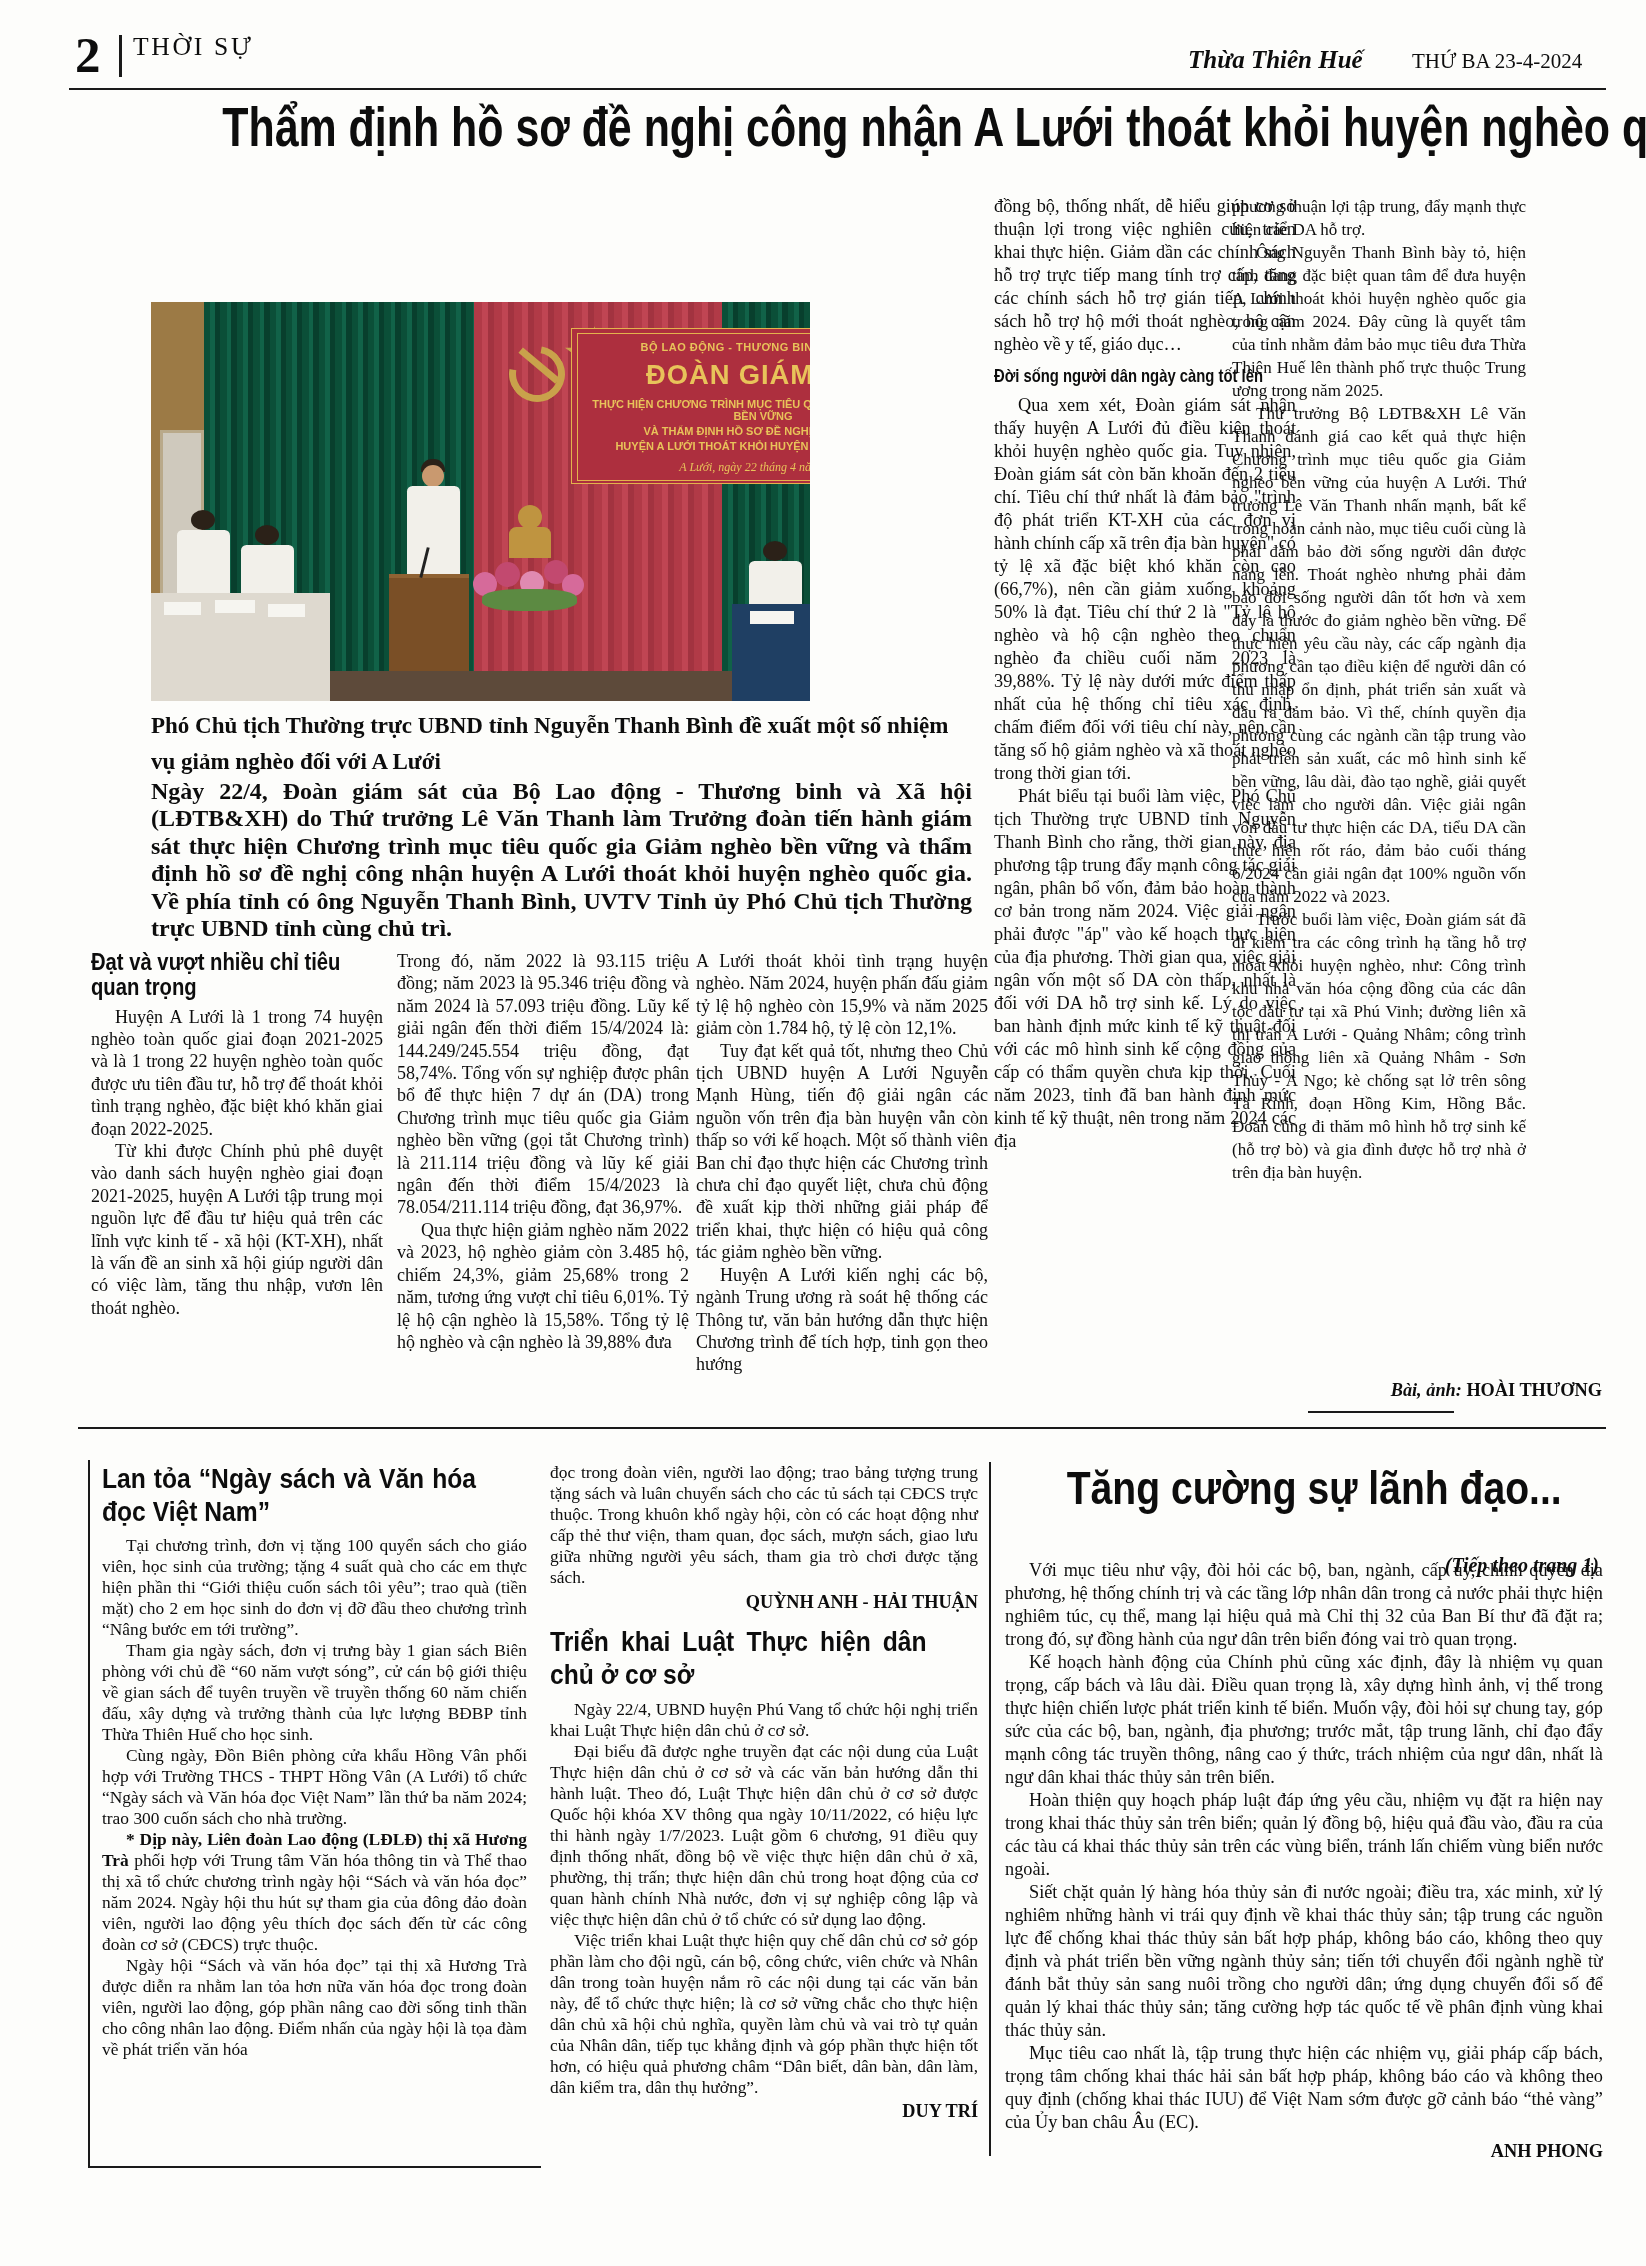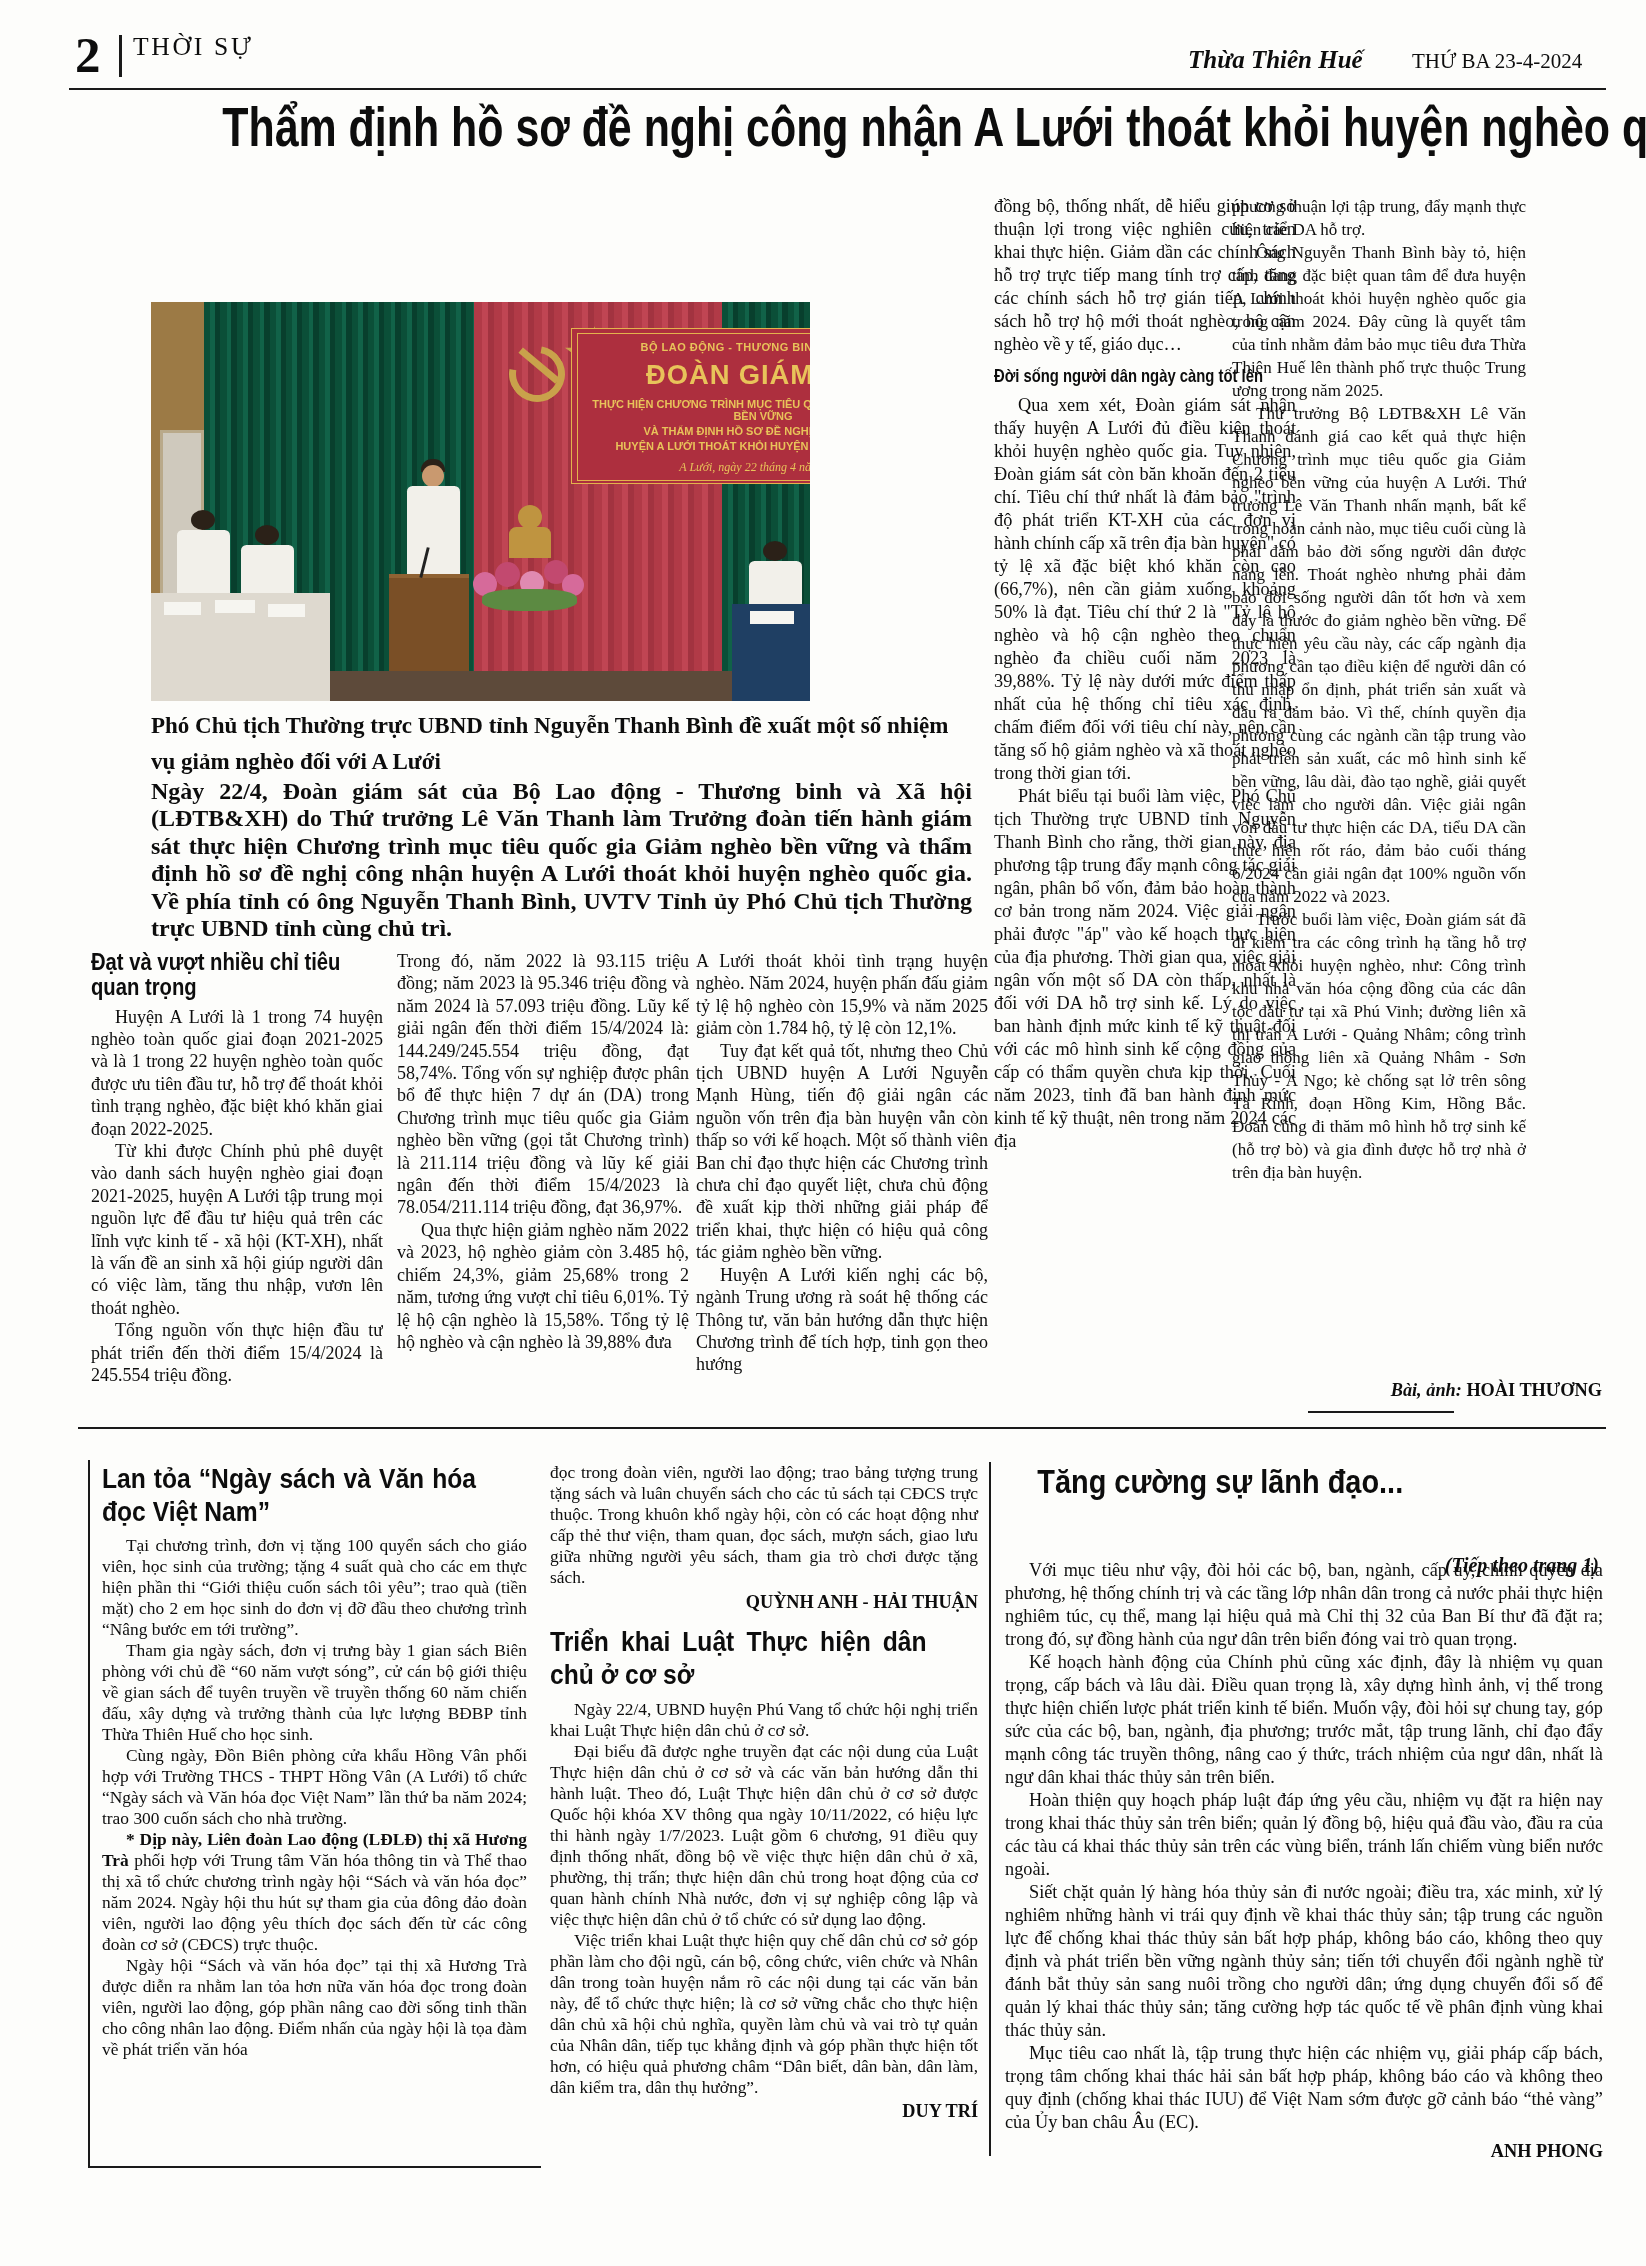--- a/index.html
+++ b/index.html
@@ -130,21 +130,20 @@
 
   <div class="abs caption" style="left:151px;top:708px;width:827px;">Phó Chủ tịch Thường trực UBND tỉnh Nguyễn Thanh Bình đề xuất một số nhiệm vụ giảm nghèo đối với A Lưới</div>
   <div class="abs lead" style="left:151px;top:778px;width:821px;">Ngày 22/4, Đoàn giám sát của Bộ Lao động - Thương binh và Xã hội (LĐTB&amp;XH) do Thứ trưởng Lê Văn Thanh làm Trưởng đoàn tiến hành giám sát thực hiện Chương trình mục tiêu quốc gia Giảm nghèo bền vững và thẩm định hồ sơ đề nghị công nhận huyện A Lưới thoát khỏi huyện nghèo quốc gia. Về phía tỉnh có ông Nguyễn Thanh Bình, UVTV Tỉnh ủy Phó Chủ tịch Thường trực UBND tỉnh cùng chủ trì.</div>
 
   <div class="abs body-col" style="left:91px;top:950px;width:292px;height:471px;">
     <div class="subhead">
       <span class="sqzl">Đạt và vượt nhiều chỉ tiêu quan trọng</span>
     </div>
     <p>Huyện A Lưới là 1 trong 74 huyện nghèo toàn quốc giai đoạn 2021-2025 và là 1 trong 22 huyện nghèo toàn quốc được ưu tiên đầu tư, hỗ trợ để thoát khỏi tình trạng nghèo, đặc biệt khó khăn giai đoạn 2022-2025.</p>
     <p>Từ khi được Chính phủ phê duyệt vào danh sách huyện nghèo giai đoạn 2021-2025, huyện A Lưới tập trung mọi nguồn lực để đầu tư hiệu quả trên các lĩnh vực kinh tế - xã hội (KT-XH), nhất là vấn đề an sinh xã hội giúp người dân có việc làm, tăng thu nhập, vươn lên thoát nghèo.</p>
-    <p>Tổng nguồn vốn thực hiện đầu tư phát triển đến thời điểm 15/4/2024 là 245.554 triệu đồng.</p>
   </div>
   <div class="abs body-col" style="left:397px;top:950px;width:292px;height:471px;">
     <p class="noind">Trong đó, năm 2022 là 93.115 triệu đồng; năm 2023 là 95.346 triệu đồng và năm 2024 là 57.093 triệu đồng. Lũy kế giải ngân đến thời điểm 15/4/2024 là: 144.249/245.554 triệu đồng, đạt 58,74%. Tổng vốn sự nghiệp được phân bổ để thực hiện 7 dự án (DA) trong Chương trình mục tiêu quốc gia Giảm nghèo bền vững (gọi tắt Chương trình) là 211.114 triệu đồng và lũy kế giải ngân đến thời điểm 15/4/2023 là 78.054/211.114 triệu đồng, đạt 36,97%.</p>
     <p>Qua thực hiện giảm nghèo năm 2022 và 2023, hộ nghèo giảm còn 3.485 hộ, chiếm 24,3%, giảm 25,68% trong 2 năm, tương ứng vượt chỉ tiêu 6,01%. Tỷ lệ hộ cận nghèo là 15,58%. Tổng tỷ lệ hộ nghèo và cận nghèo là 39,88% đưa</p>
   </div>
   <div class="abs body-col" style="left:696px;top:950px;width:292px;height:471px;">
     <p class="noind">A Lưới thoát khỏi tình trạng huyện nghèo. Năm 2024, huyện phấn đấu giảm tỷ lệ hộ nghèo còn 15,9% và năm 2025 giảm còn 1.784 hộ, tỷ lệ còn 12,1%.</p>
     <p>Tuy đạt kết quả tốt, nhưng theo Chủ tịch UBND huyện A Lưới Nguyễn Mạnh Hùng, tiến độ giải ngân các nguồn vốn trên địa bàn huyện vẫn còn thấp so với kế hoạch. Một số thành viên Ban chỉ đạo thực hiện các Chương trình chưa chỉ đạo quyết liệt, chưa chủ động đề xuất kịp thời những giải pháp để triển khai, thực hiện có hiệu quả công tác giảm nghèo bền vững.</p>
     <p>Huyện A Lưới kiến nghị các bộ, ngành Trung ương rà soát hệ thống các Thông tư, văn bản hướng dẫn thực hiện Chương trình để tích hợp, tinh gọn theo hướng</p>
   </div>
@@ -194,21 +193,21 @@
       <span class="sqzl">Triển khai Luật Thực hiện dân chủ ở cơ sở</span>
     </div>
     <p>Ngày 22/4, UBND huyện Phú Vang tổ chức hội nghị triển khai Luật Thực hiện dân chủ ở cơ sở.</p>
     <p>Đại biểu đã được nghe truyền đạt các nội dung của Luật Thực hiện dân chủ ở cơ sở và các văn bản hướng dẫn thi hành luật. Theo đó, Luật Thực hiện dân chủ ở cơ sở được Quốc hội khóa XV thông qua ngày 10/11/2022, có hiệu lực thi hành ngày 1/7/2023. Luật gồm 6 chương, 91 điều quy định thống nhất, đồng bộ về việc thực hiện dân chủ ở xã, phường, thị trấn; thực hiện dân chủ trong hoạt động của cơ quan hành chính Nhà nước, đơn vị sự nghiệp công lập và việc thực hiện dân chủ ở tổ chức có sử dụng lao động.</p>
     <p>Việc triển khai Luật thực hiện quy chế dân chủ cơ sở góp phần làm cho đội ngũ, cán bộ, công chức, viên chức và Nhân dân trong toàn huyện nắm rõ các nội dung tại các văn bản này, để tổ chức thực hiện; là cơ sở vững chắc cho thực hiện dân chủ xã hội chủ nghĩa, quyền làm chủ và vai trò tự quản của Nhân dân, tiếp tục khẳng định và góp phần thực hiện tốt hơn, có hiệu quả phương châm “Dân biết, dân bàn, dân làm, dân kiểm tra, dân thụ hưởng”.</p>
     <div class="byline" style="margin-top:3.7px;">DUY TRÍ</div>
   </div>
 
   <div class="abs rule" style="left:989px;top:1462px;width:1.8px;height:694px;"></div>
 
-  <div class="abs cond" style="left:1005px;top:1464px;width:600px;text-align:left;font-size:34px;">
+  <div class="abs cond" style="left:1005px;top:1464px;width:600px;text-align:right;font-size:46px;">
     <span class="sqz" style="transform:scaleX(0.85);">Tăng cường sự lãnh đạo...</span>
   </div>
   <div class="abs" style="left:1005px;top:1554px;width:594px;text-align:right;font-size:20px;font-weight:bold;font-style:italic;">(Tiếp theo trang 1)</div>
   <div class="abs bot-col" style="left:1005px;top:1559px;width:598px;height:603px;font-size:18.3px;line-height:23px;">
     <p>Với mục tiêu như vậy, đòi hỏi các bộ, ban, ngành, cấp ủy, chính quyền địa phương, hệ thống chính trị và các tầng lớp nhân dân trong cả nước phải thực hiện nghiêm túc, cụ thể, mang lại hiệu quả mà Chỉ thị 32 của Ban Bí thư đã đặt ra; trong đó, sự đồng hành của ngư dân trên biển đóng vai trò quan trọng.</p>
     <p>Kế hoạch hành động của Chính phủ cũng xác định, đây là nhiệm vụ quan trọng, cấp bách và lâu dài. Điều quan trọng là, xây dựng hình ảnh, vị thế trong thực hiện chiến lược phát triển kinh tế biển. Muốn vậy, đòi hỏi sự chung tay, góp sức của các bộ, ban, ngành, địa phương; trước mắt, tập trung lãnh, chỉ đạo đẩy mạnh công tác truyền thông, nâng cao ý thức, trách nhiệm của ngư dân, nhất là ngư dân khai thác thủy sản trên biển.</p>
     <p>Hoàn thiện quy hoạch pháp luật đáp ứng yêu cầu, nhiệm vụ đặt ra hiện nay trong khai thác thủy sản trên biển; quản lý đồng bộ, hiệu quả đầu vào, đầu ra của các tàu cá khai thác thủy sản trên các vùng biển, tránh lấn chiếm vùng biển nước ngoài.</p>
     <p>Siết chặt quản lý hàng hóa thủy sản đi nước ngoài; điều tra, xác minh, xử lý nghiêm những hành vi trái quy định về khai thác thủy sản; tập trung các nguồn lực để chống khai thác thủy sản bất hợp pháp, không báo cáo, không theo quy định và phát triển bền vững ngành thủy sản; tiến tới chuyển đổi ngành nghề từ đánh bắt thủy sản sang nuôi trồng cho người dân; ứng dụng chuyển đổi số để quản lý khai thác thủy sản; tăng cường hợp tác quốc tế về phân định vùng khai thác thủy sản.</p>
     <p>Mục tiêu cao nhất là, tập trung thực hiện các nhiệm vụ, giải pháp cấp bách, trọng tâm chống khai thác hải sản bất hợp pháp, không báo cáo và không theo quy định (chống khai thác IUU) để Việt Nam sớm được gỡ cảnh báo “thẻ vàng” của Ủy ban châu Âu (EC).</p>
     <div class="byline" style="margin-top:5.5px;">ANH PHONG</div>

